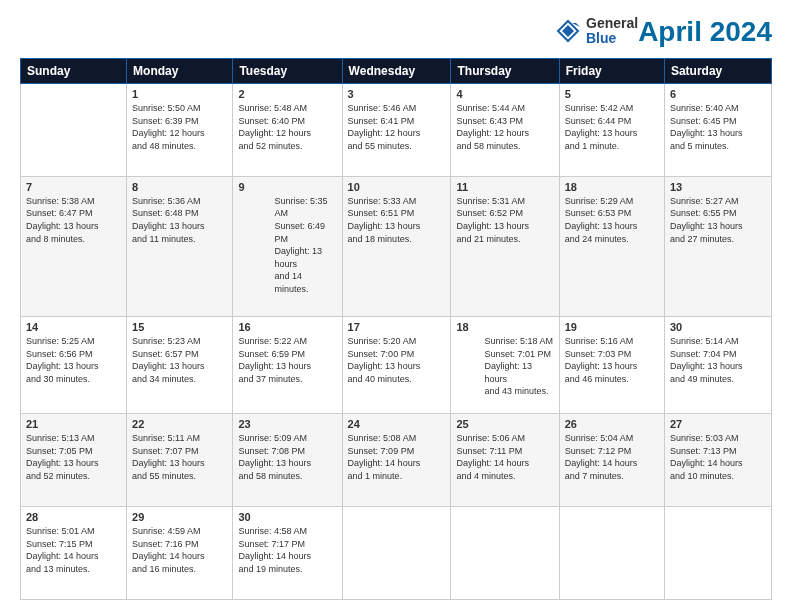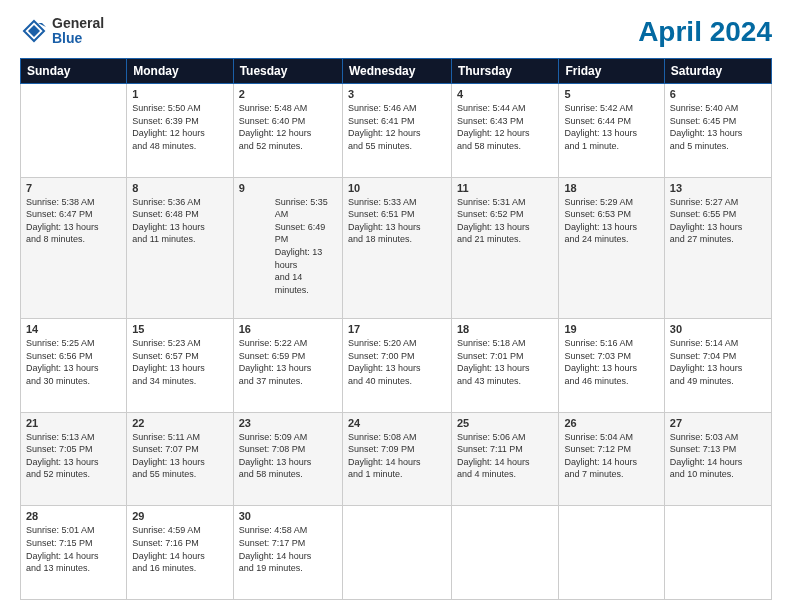--- a/index.html
+++ b/index.html
@@ -9,20 +9,21 @@
       width: 792px;
       height: 612px;
       overflow: hidden;
     }
     .page {
       width: 792px;
       height: 612px;
       padding: 16px 20px 12px 20px;
       display: flex;
       flex-direction: column;
+      align-items: flex-end;
     }
     .header {
       display: flex;
       justify-content: space-between;
       align-items: flex-start;
       margin-bottom: 10px;
     }
     .logo {
       display: flex;
       align-items: center;
@@ -259,21 +260,21 @@
           </td>
           <td>
             <span class="day-number">17</span>
             <div class="day-info" style="white-space: pre-line;">Sunrise: 5:20 AM
 Sunset: 7:00 PM
 Daylight: 13 hours
 and 40 minutes.</div>
           </td>
           <td>
             <span class="day-number">18</span>
-            <div class="day-info" style="white-space: pre-line;">Sunrise: 5:18 AM
+            <div class="day-info" style="white-space: pre-line; margin-left: 28px;">Sunrise: 5:18 AM
 Sunset: 7:01 PM
 Daylight: 13 hours
 and 43 minutes.</div>
           </td>
           <td>
             <span class="day-number">19</span>
             <div class="day-info" style="white-space: pre-line;">Sunrise: 5:16 AM
 Sunset: 7:03 PM
 Daylight: 13 hours
 and 46 minutes.</div>

